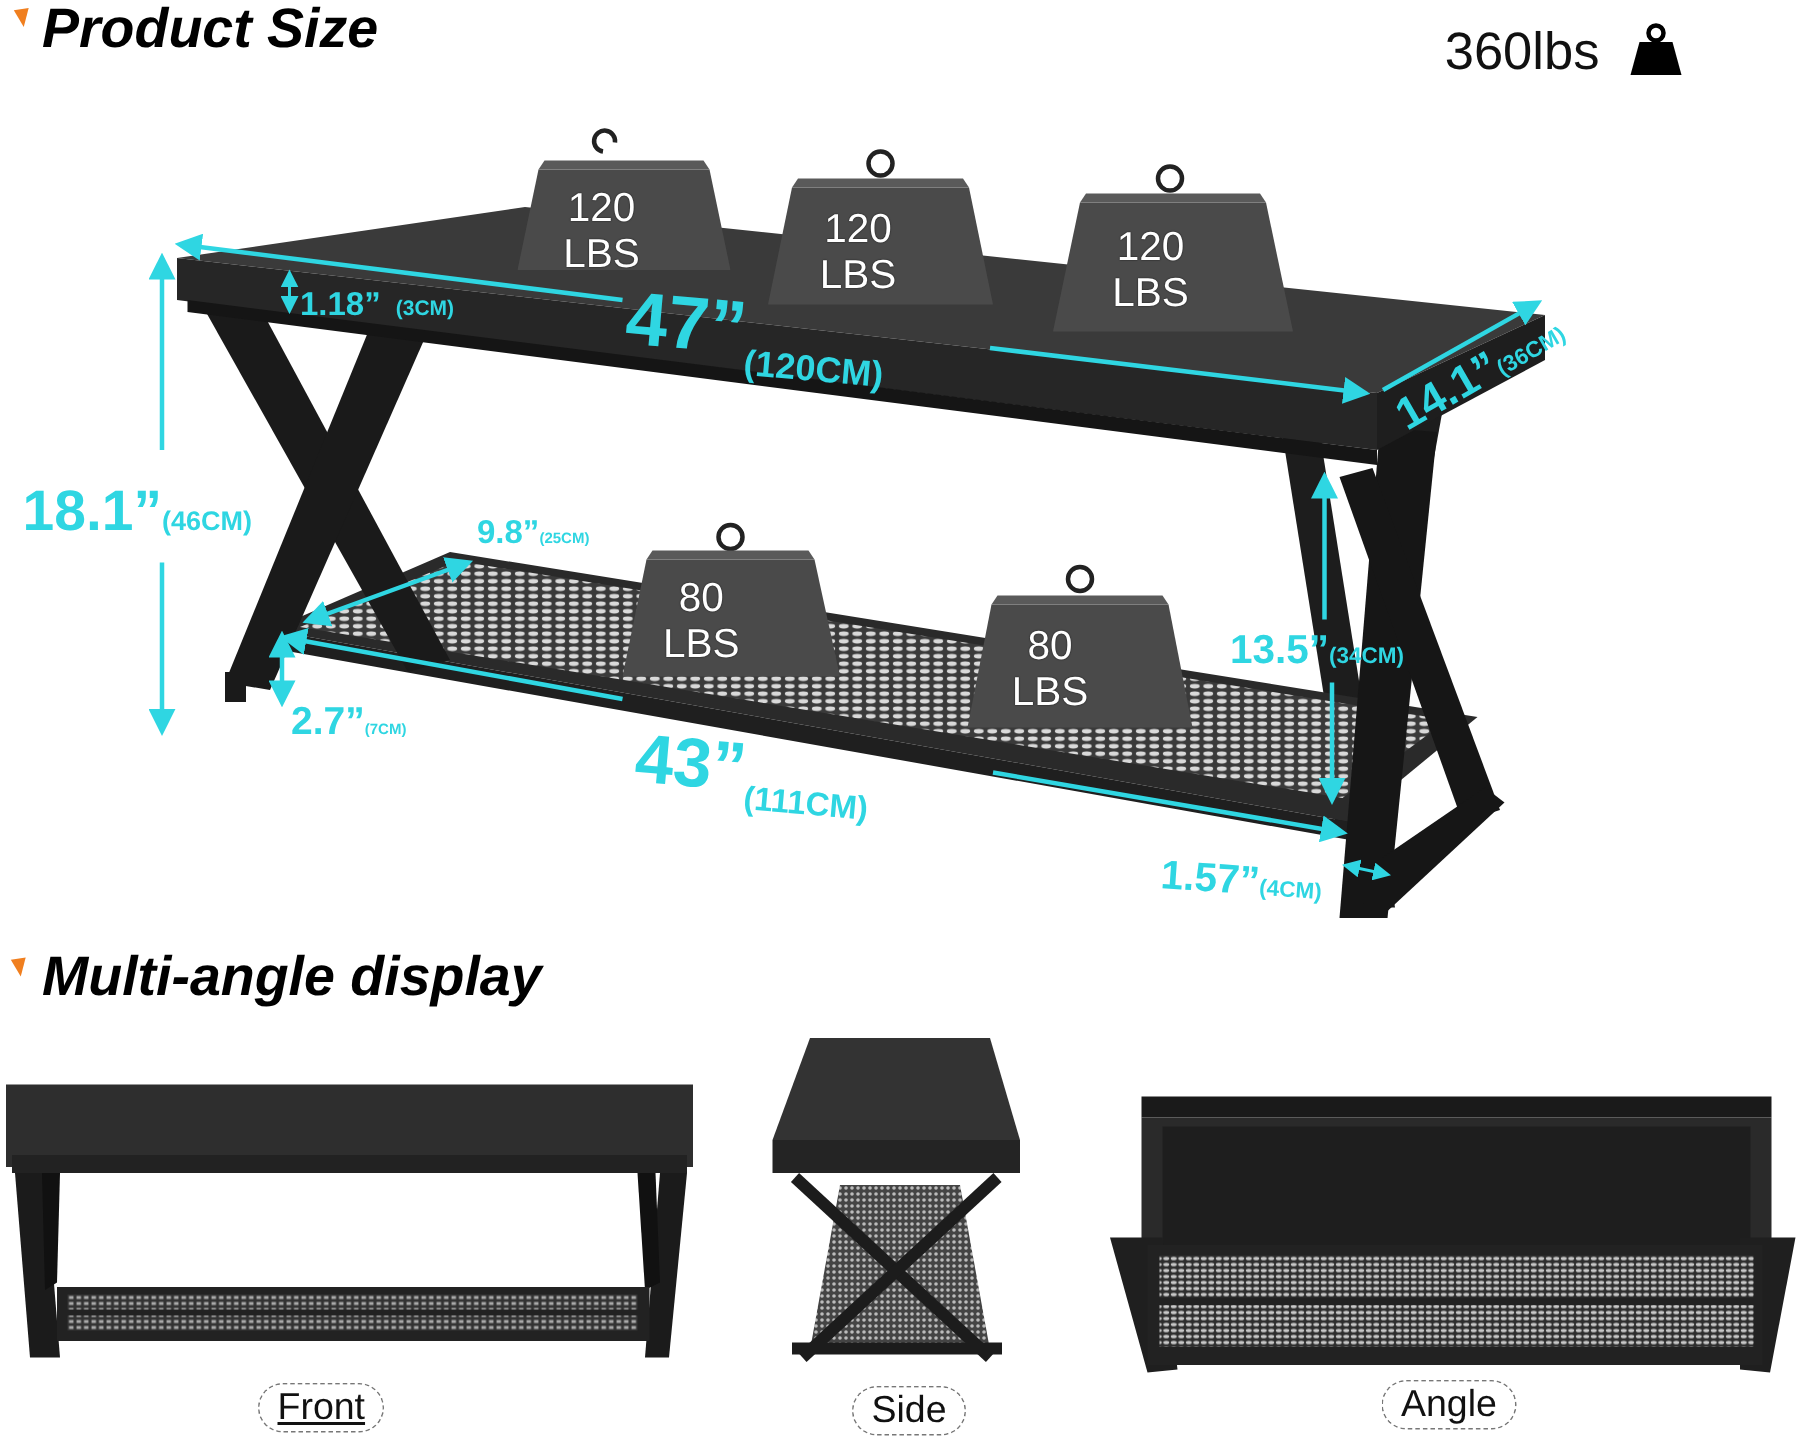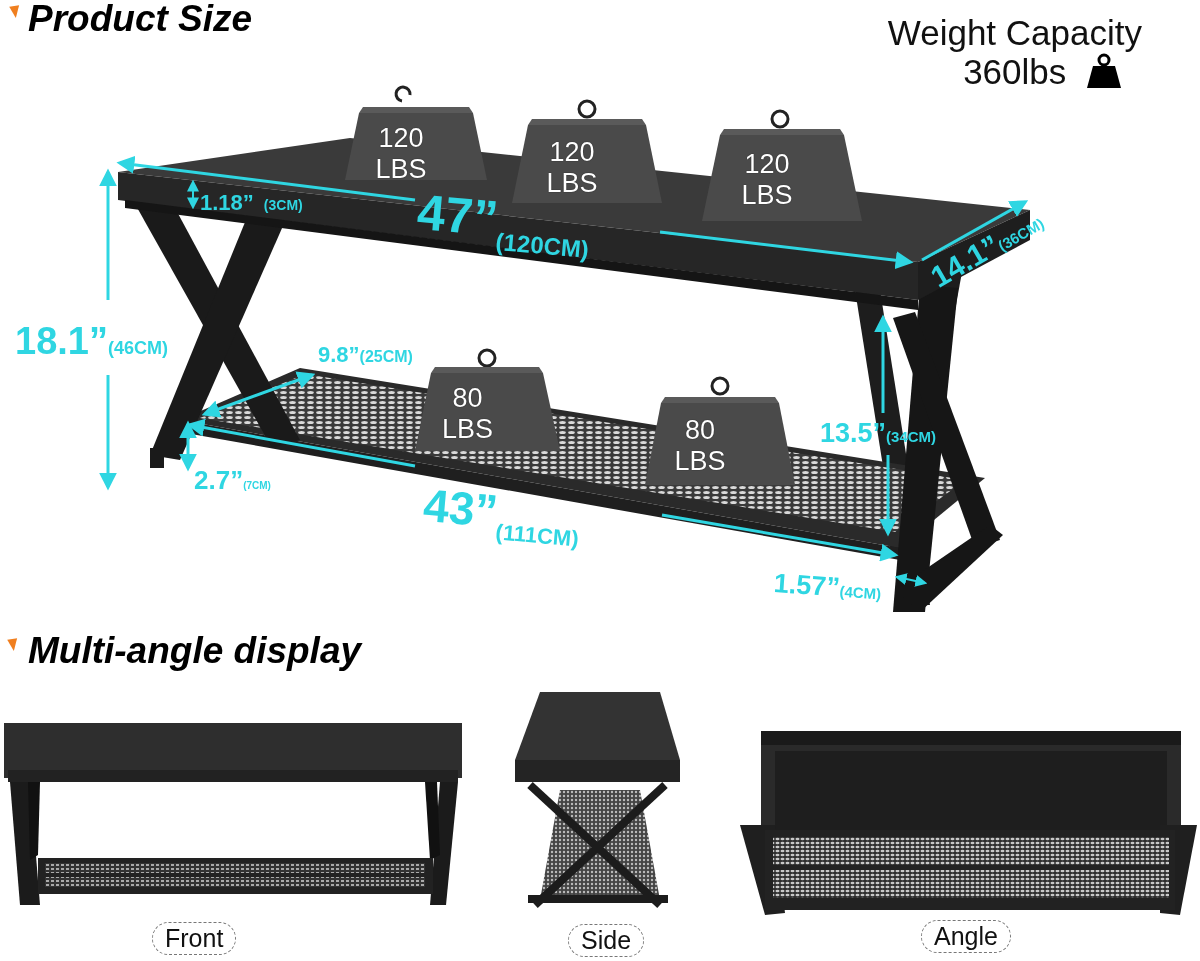--- a/index.html
+++ b/index.html
@@ -15,21 +15,20 @@
   .weight-label{position:absolute;left:0;right:0;text-align:center;color:#fff;font-family:"Liberation Sans",sans-serif;font-size:27px;line-height:31px;text-shadow:0 0 1px #000;}
   .view-label{position:absolute;border:1.5px dashed #777;border-radius:18px;font-family:"Liberation Sans",sans-serif;font-size:25px;color:#111;padding:1px 12px;white-space:nowrap;background:#fff;}
 </style>
 </head>
 <body>
 
 <div class="marker" style="left:10px;top:6px;"></div>
 <div class="section-title" style="left:28px;top:-2px;font-size:37px;">Product Size</div>
 
 <div class="capacity" style="left:850px;top:14px;width:292px;">
-  <div>Weight Capacity</div>
   <div style="padding-right:18px;">
     <span>360lbs</span>
     <svg width="40" height="38" viewBox="0 0 40 38" style="vertical-align:-6px;margin-left:8px;">
       <circle cx="20" cy="8" r="5" fill="none" stroke="#000" stroke-width="3"></circle>
       <path d="M9 14 H31 L37 36 H3 Z" fill="#000"></path>
     </svg>
   </div>
 </div>
 
 <svg class="abs" style="left:0;top:0;" width="1200" height="640" viewBox="0 0 1200 640">
@@ -160,21 +159,21 @@
 
 <div class="dim" style="left:925px;top:265px;transform:rotate(-30deg);transform-origin:left top;">
   <span class="big" style="font-size:30px;">14.1”</span><span class="small" style="font-size:15px;">(36CM)</span>
 </div>
 
 <div class="dim" style="left:15px;top:320px;">
   <span class="big" style="font-size:38px;">18.1”</span><span class="small" style="font-size:18px;">(46CM)</span>
 </div>
 
 <div class="dim" style="left:318px;top:342px;">
-  <span class="big" style="font-size:22px;">9.8”</span><span class="small" style="font-size:16px;">(25CM)</span>
+  <span class="big" style="font-size:22px;">9.8”</span><span class="small" style="font-size:10px;">(25CM)</span>
 </div>
 
 <div class="dim" style="left:194px;top:465px;">
   <span class="big" style="font-size:26px;">2.7”</span><span class="small" style="font-size:10px;">(7CM)</span>
 </div>
 
 <div class="dim" style="left:426px;top:478px;transform:rotate(5deg);transform-origin:left top;">
   <span class="big" style="font-size:46px;">43”</span><span class="small" style="font-size:22px;position:relative;top:12px;">(111CM)</span>
 </div>
 
@@ -199,21 +198,21 @@
   <rect x="4" y="8" width="458" height="55" fill="#2e2e2e"></rect>
   <rect x="8" y="55" width="450" height="12" fill="#222"></rect>
   <polygon points="10,67 30,67 40,190 20,190" fill="#1b1b1b"></polygon>
   <polygon points="28,67 40,67 38,140 30,145" fill="#111"></polygon>
   <polygon points="440,67 458,67 446,190 430,190" fill="#1b1b1b"></polygon>
   <polygon points="425,67 437,67 440,140 430,145" fill="#111"></polygon>
   <rect x="38" y="143" width="395" height="36" fill="#222"></rect>
   <rect x="45" y="148" width="380" height="10" fill="url(#mesh2)"></rect>
   <rect x="45" y="162" width="380" height="10" fill="url(#mesh2)"></rect>
 </svg>
-<div class="view-label" style="left:152px;top:922px;">Front</div>
+<div class="view-label" style="left:172px;top:922px;text-decoration:underline;">Front</div>
 
 <svg class="abs" style="left:510px;top:690px;" width="175" height="225" viewBox="0 0 175 225">
   <defs>
     <pattern id="mesh3" width="4" height="4" patternUnits="userSpaceOnUse">
       <rect width="4" height="4" fill="#444"></rect>
       <circle cx="2" cy="2" r="1.2" fill="#bbb"></circle>
     </pattern>
   </defs>
   <polygon points="30,2 150,2 170,70 5,70" fill="#333"></polygon>
   <rect x="5" y="70" width="165" height="22" fill="#242424"></rect>

